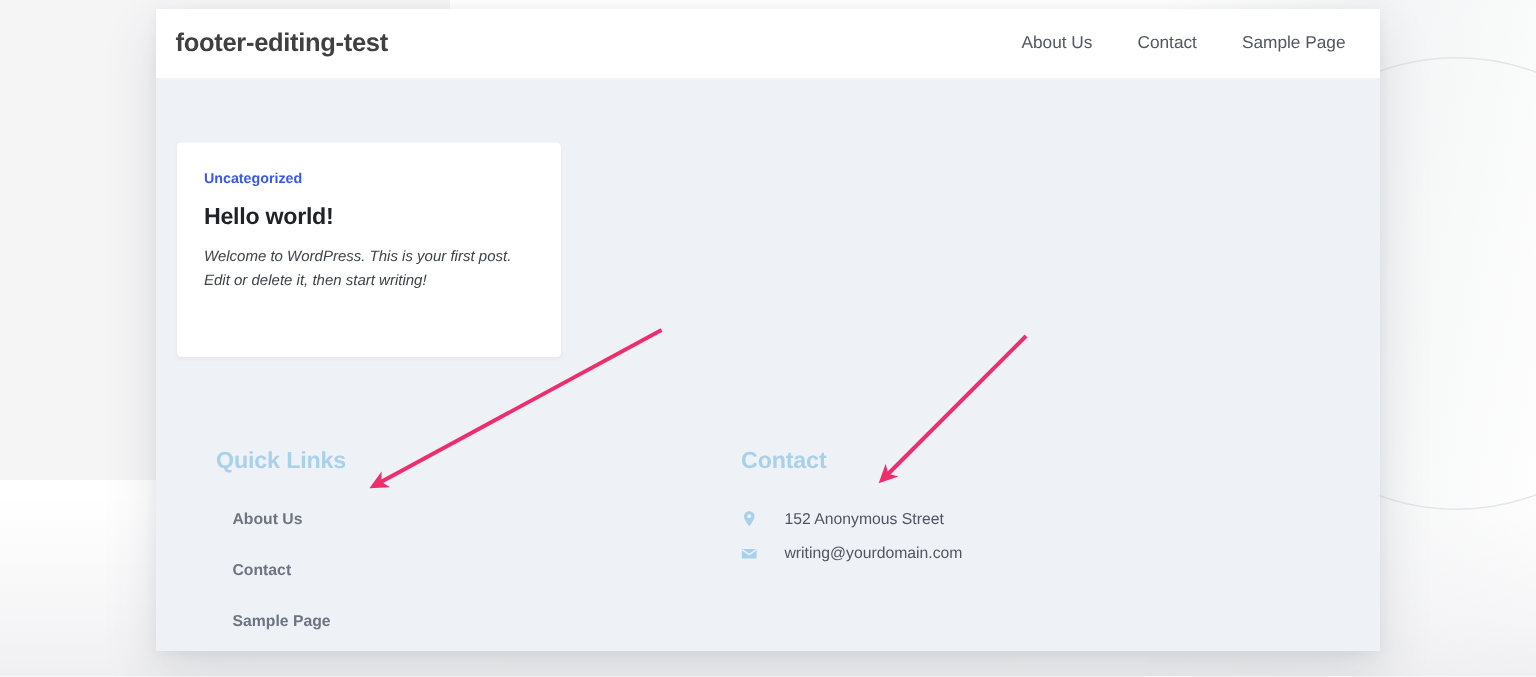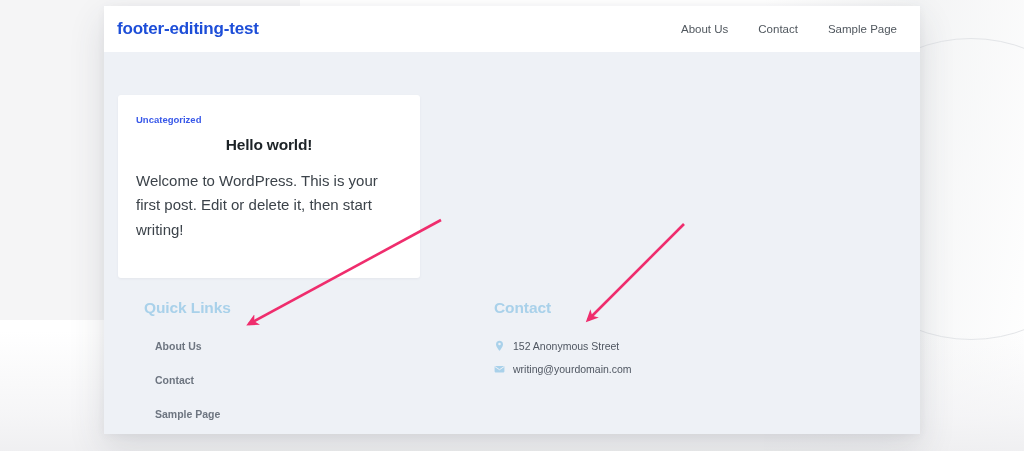--- a/index.html
+++ b/index.html
@@ -86,21 +86,21 @@
     background: #ffffff;
     display: flex;
     align-items: center;
     justify-content: space-between;
     padding: 0 14px 0 13px;
     box-sizing: border-box;
   }
   #site-title {
     font-size: 17px;
     font-weight: bold;
-    color: #1d4ed8;
+    color: #404040;
     letter-spacing: -0.2px;
     white-space: nowrap;
   }
   #primary-nav {
     display: flex;
     align-items: center;
     gap: 30px;
     padding-right: 9px;
   }
   .nav-item {
@@ -115,53 +115,53 @@
     position: relative;
     height: 382px;
     background: #eef1f6;
   }
 
   
   #post-card {
     position: absolute;
     left: 14px;
     top: 43px;
-    width: 302px;
+    width: 256px;
     background: #ffffff;
     border-radius: 3px;
-    padding: 19px 18px 21px 18px;
+    padding: 19px 18px 32px 18px;
     box-sizing: border-box;
     box-shadow: 0 1px 3px rgba(30,40,60,0.05);
   }
   #post-category {
     font-size: 9.5px;
     font-weight: bold;
     color: #3858e9;
     margin-bottom: 11px;
     cursor: pointer;
   }
   #post-title {
     font-size: 15.5px;
     font-weight: bold;
     color: #1d2327;
     margin: 10px 0 9px 0;
     letter-spacing: -0.2px;
     cursor: pointer;
-    text-align: center;
   }
   #post-meta {
     font-size: 9.5px;
     font-weight: bold;
     color: #3858e9;
     margin-bottom: 16px;
   }
   #post-excerpt {
-    font-size: 15px;
+    font-size: 10px;
     line-height: 1.62;
     color: #3c434a;
+    font-style: italic;
   }
 
   
   #site-footer {
     position: absolute;
     left: 0;
     top: 247px;
     width: 100%;
     display: flex;
   }
@@ -186,21 +186,21 @@
     font-size: 10.5px;
     font-weight: bold;
     color: #6d7580;
     margin-bottom: 22px;
     padding-left: 11px;
     cursor: pointer;
   }
   .contact-row {
     display: flex;
     align-items: flex-start;
-    gap: 8px;
+    gap: 18px;
     margin-bottom: 11px;
   }
   .contact-icon {
     width: 11px;
     height: 12px;
     flex: 0 0 11px;
     display: flex;
     align-items: center;
     justify-content: center;
     color: #a9d1ea;

